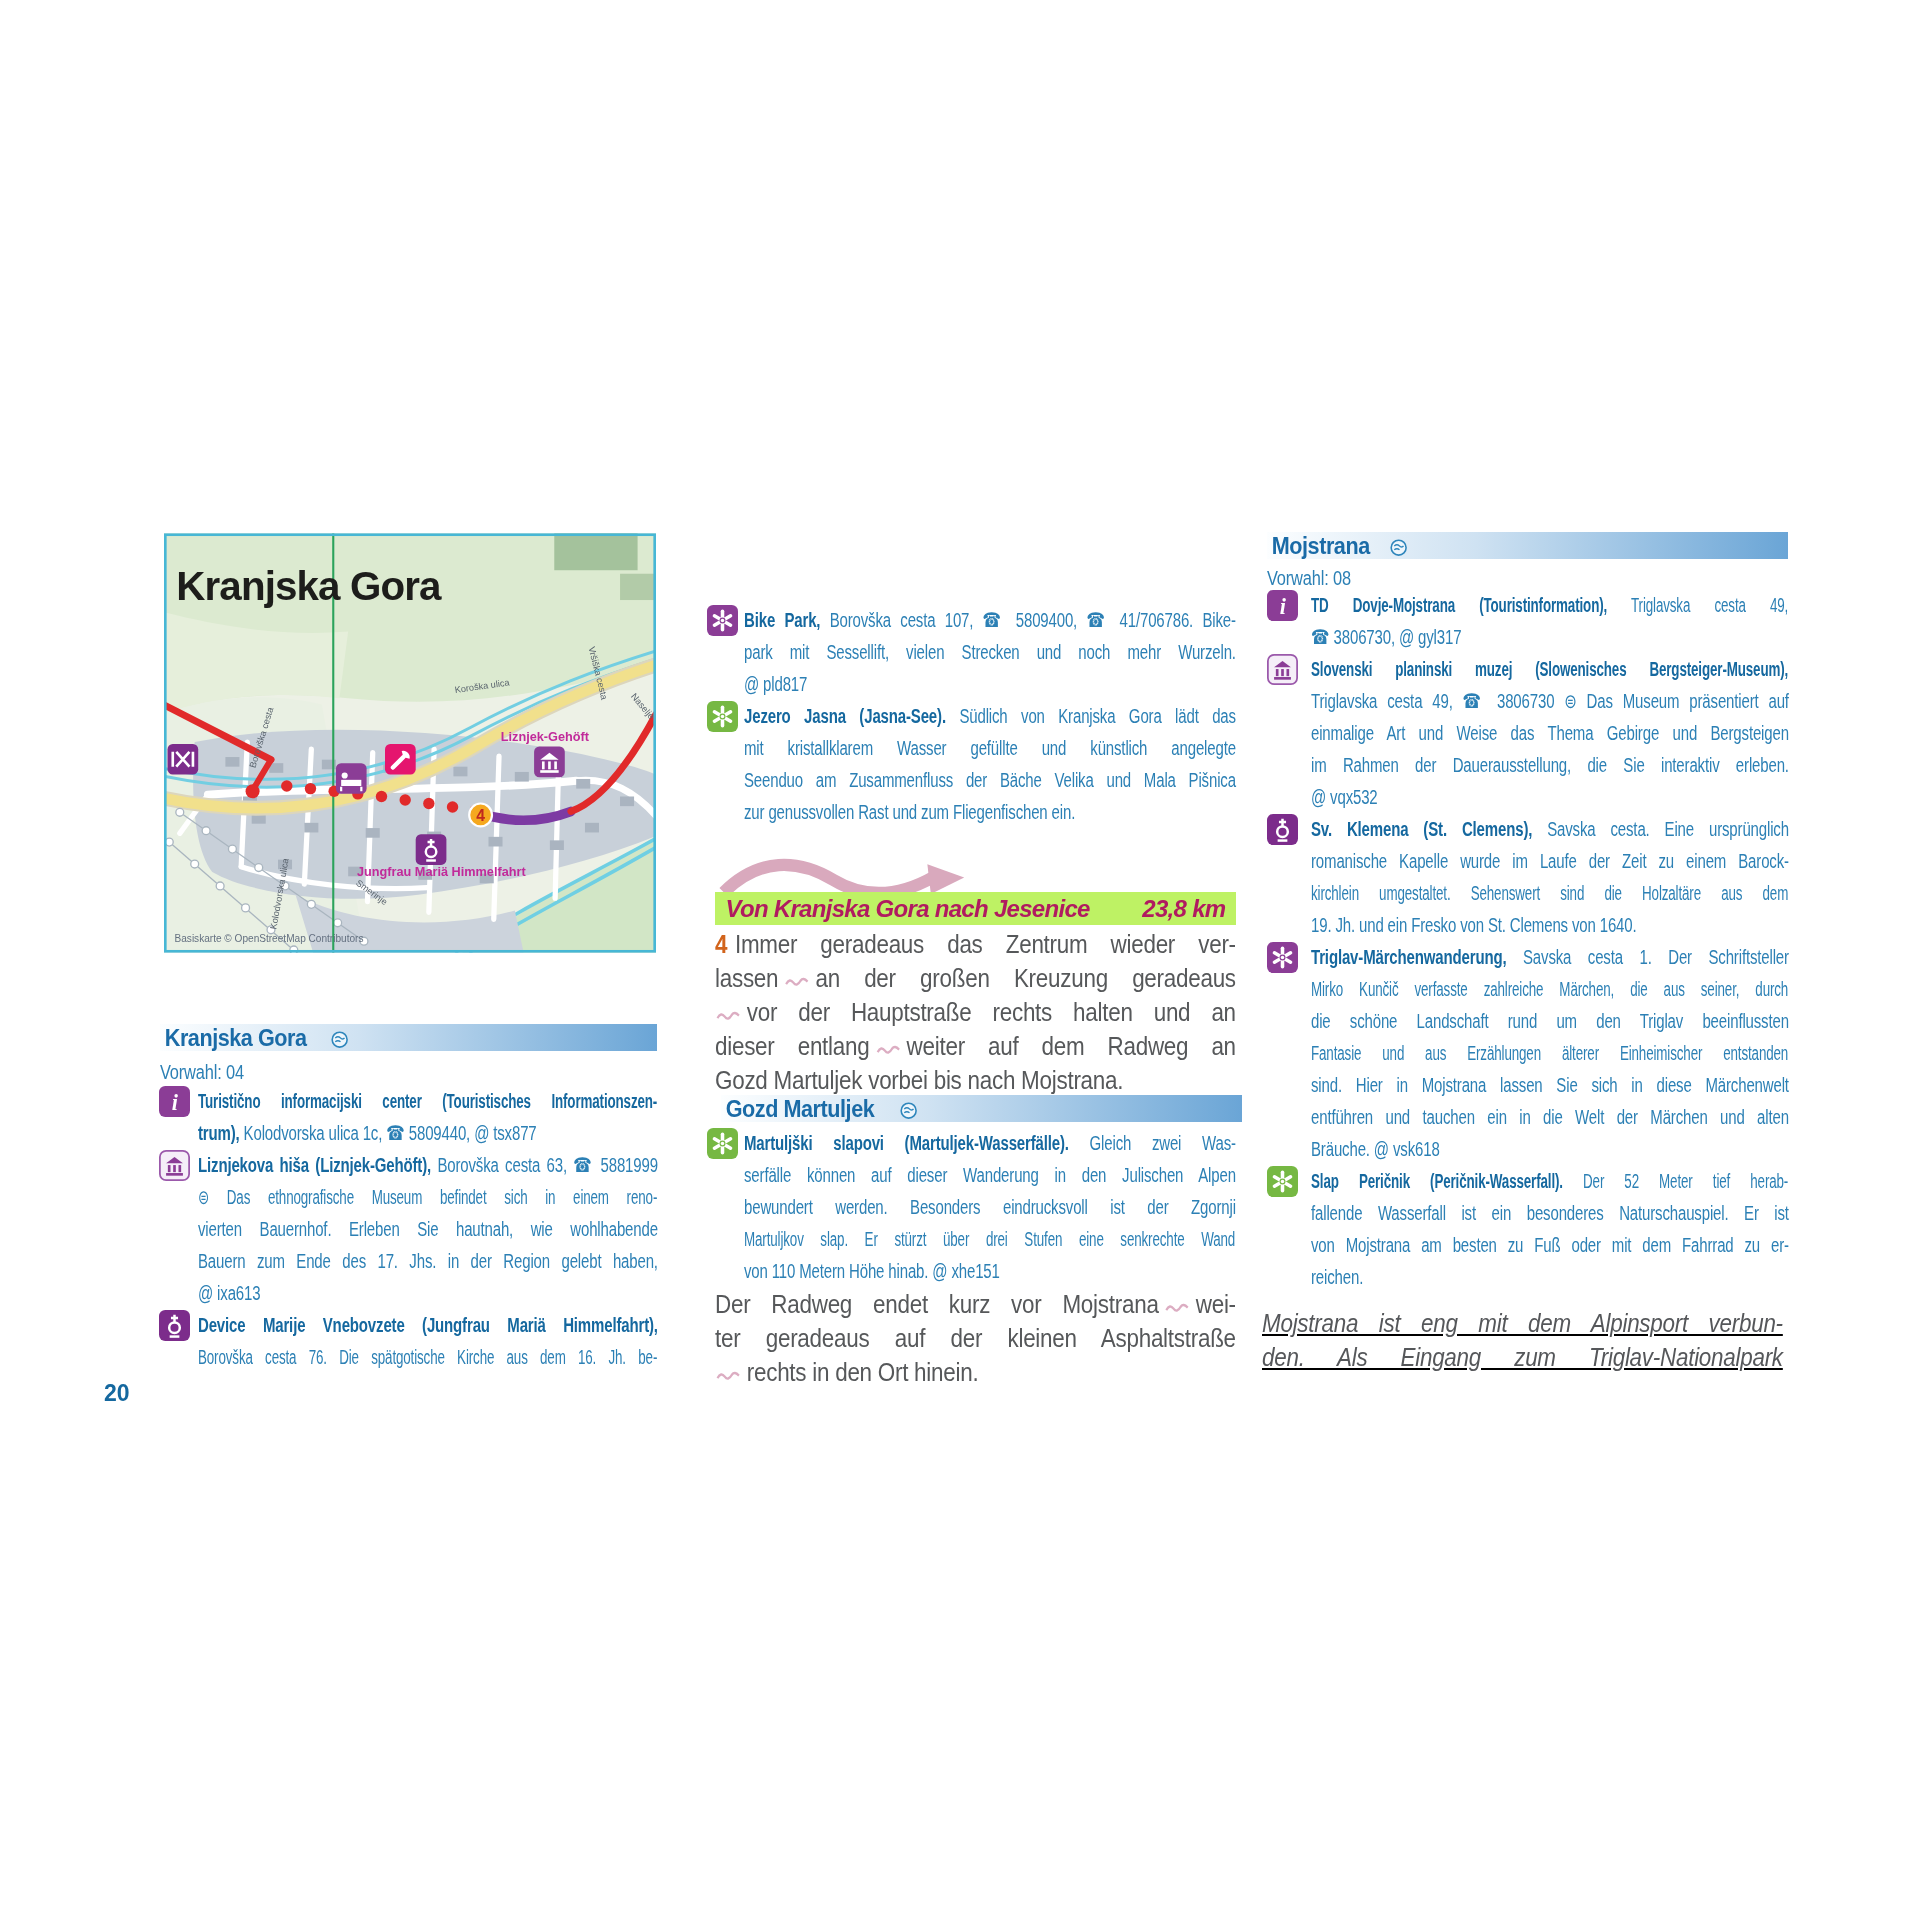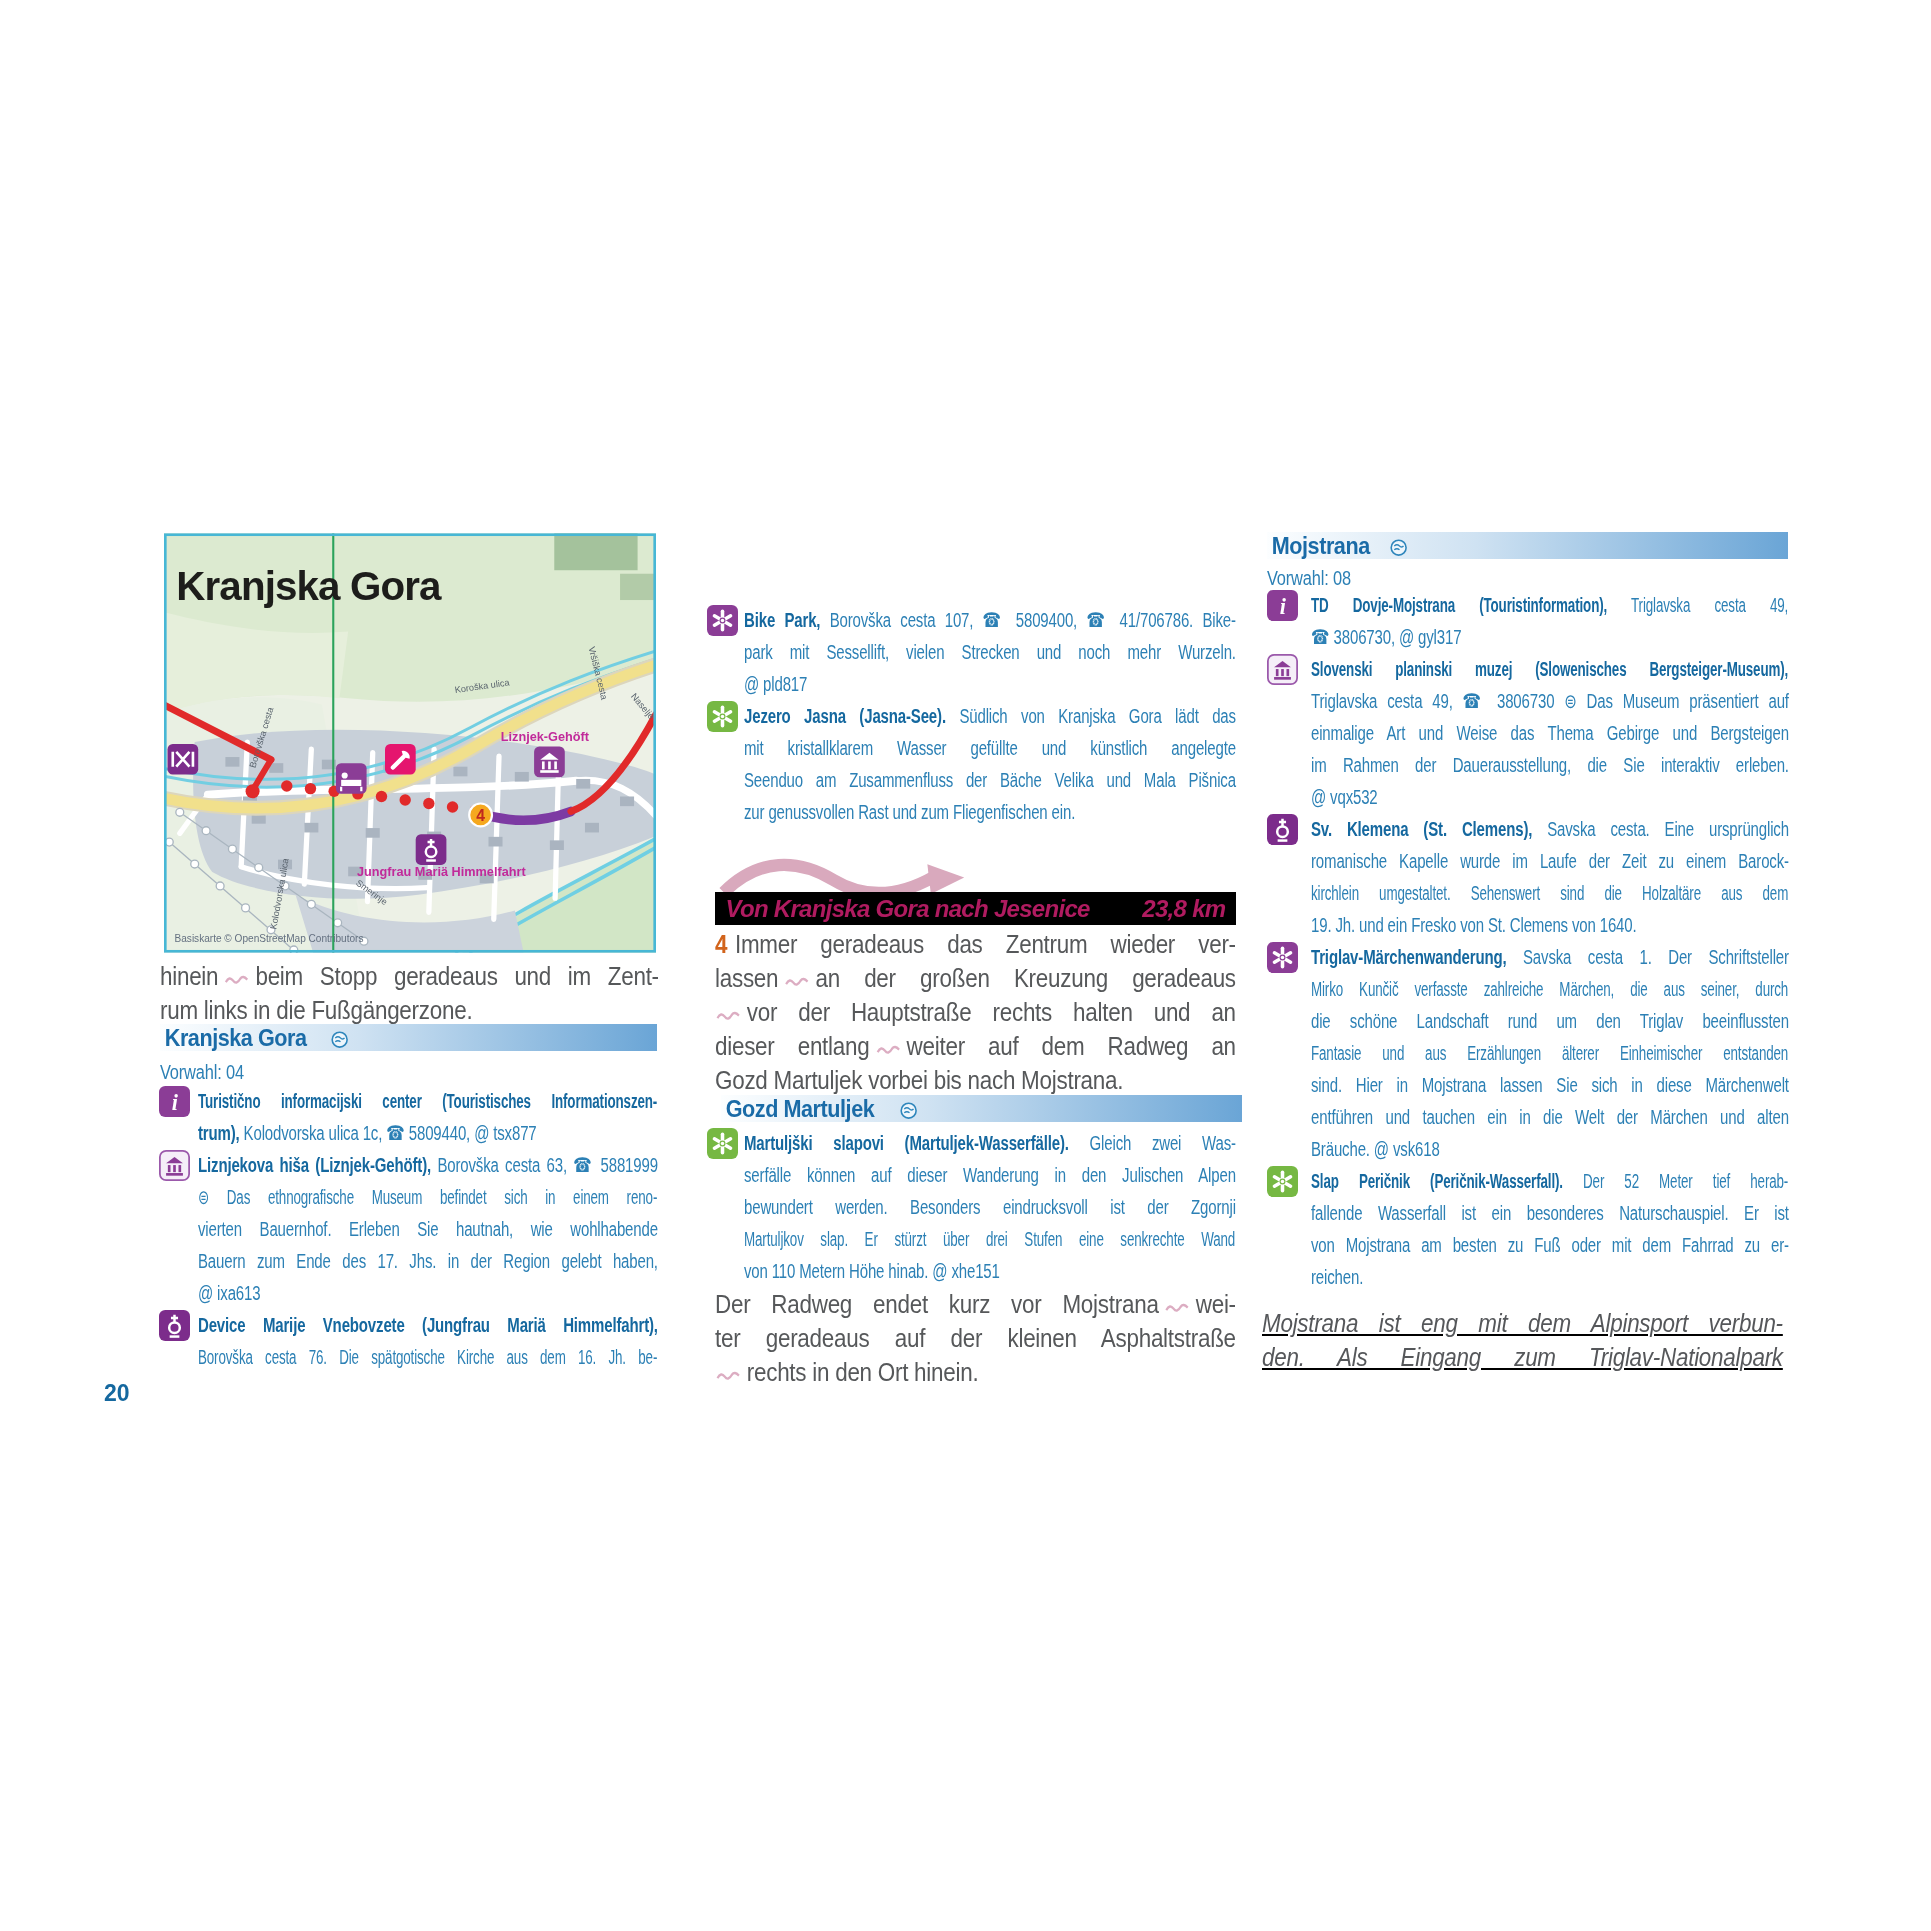--- a/index.html
+++ b/index.html
@@ -40,21 +40,21 @@
 
   
   .entry{position:relative;}
   .eicon{position:absolute;width:31px;height:31px;top:0.9px;}
   .eicon svg{display:block;}
   #l-entries .eicon{left:-39px;}
   #m-entries .eicon,#m-entries2 .eicon{left:-37px;}
   #r-entries .eicon{left:-44px;}
 
   
-  .banner{position:absolute;background:#000000;height:33px;display:flex;
+  .banner{position:absolute;background:#bef264;height:33px;display:flex;
           justify-content:space-between;align-items:center;padding:0 10.5px;box-sizing:border-box;}
   .btitle,.bdist{font-size:24px;font-weight:bold;font-style:italic;color:#b01b60;
                  letter-spacing:-0.7px;white-space:nowrap;}
 
   .wave{display:inline-block;width:30px;height:11.4px;margin:0 6.1px;}
   .pagenum{position:absolute;left:104px;top:1380px;font-size:23px;font-weight:bold;color:#15689f;}
 </style>
 </head>
 <body>
 
@@ -188,28 +188,20 @@
         <text transform="translate(484,130) rotate(76)">Vršiška cesta</text>
         <text transform="translate(532,186) rotate(50)">Naselje S. Lepa</text>
         <text transform="translate(128,452) rotate(-80)">Kolodvorska ulica</text>
         <text transform="translate(218,400) rotate(36)">Smerinje</text>
       </g>
       <text x="12" y="466" font-size="11.5" fill="#647080">Basiskarte © OpenStreetMap Contributors</text>
       <rect x="1.5" y="1.5" width="558" height="475" fill="none" stroke="#47b7d5" stroke-width="3"></rect>
     </svg>
   </div>
 
-  <div class="abs" style="left:160px;top:959px;width:499px;">
-    <div class="gln">
-      <span>hinein</span><svg class="wave" viewBox="0 0 34 14">
-          <path d="M2,10 Q7,2 12,8 Q17,14 22,6 Q26,1 32,7" stroke="#dcadc2" stroke-width="3" fill="none"></path>
-        </svg><span>beim Stopp geradeaus und im Zent-</span>
-    </div>
-    <div class="gln end">rum links in die Fußgängerzone.</div>
-  </div>
 
   <div class="secbar" style="left:160px;top:1024px;width:497px;">
     <span class="sectitle">Kranjska Gora</span>
     <span class="sight"><svg width="19.3" height="19.3" viewBox="0 0 22 22">
           <circle cx="11" cy="11" r="8.5" fill="#eef6fc" stroke="#2e86bc" stroke-width="1.8"></circle>
           <path d="M6,9 Q9,6.5 12,9 T16.5,9 M6,13.5 Q9,11 12,13.5" stroke="#2e86bc" stroke-width="1.5" fill="none"></path>
         </svg></span>
   </div>
   <div class="abs vorwahl" style="left:160px;top:1056px;">Vorwahl: 04</div>
 

